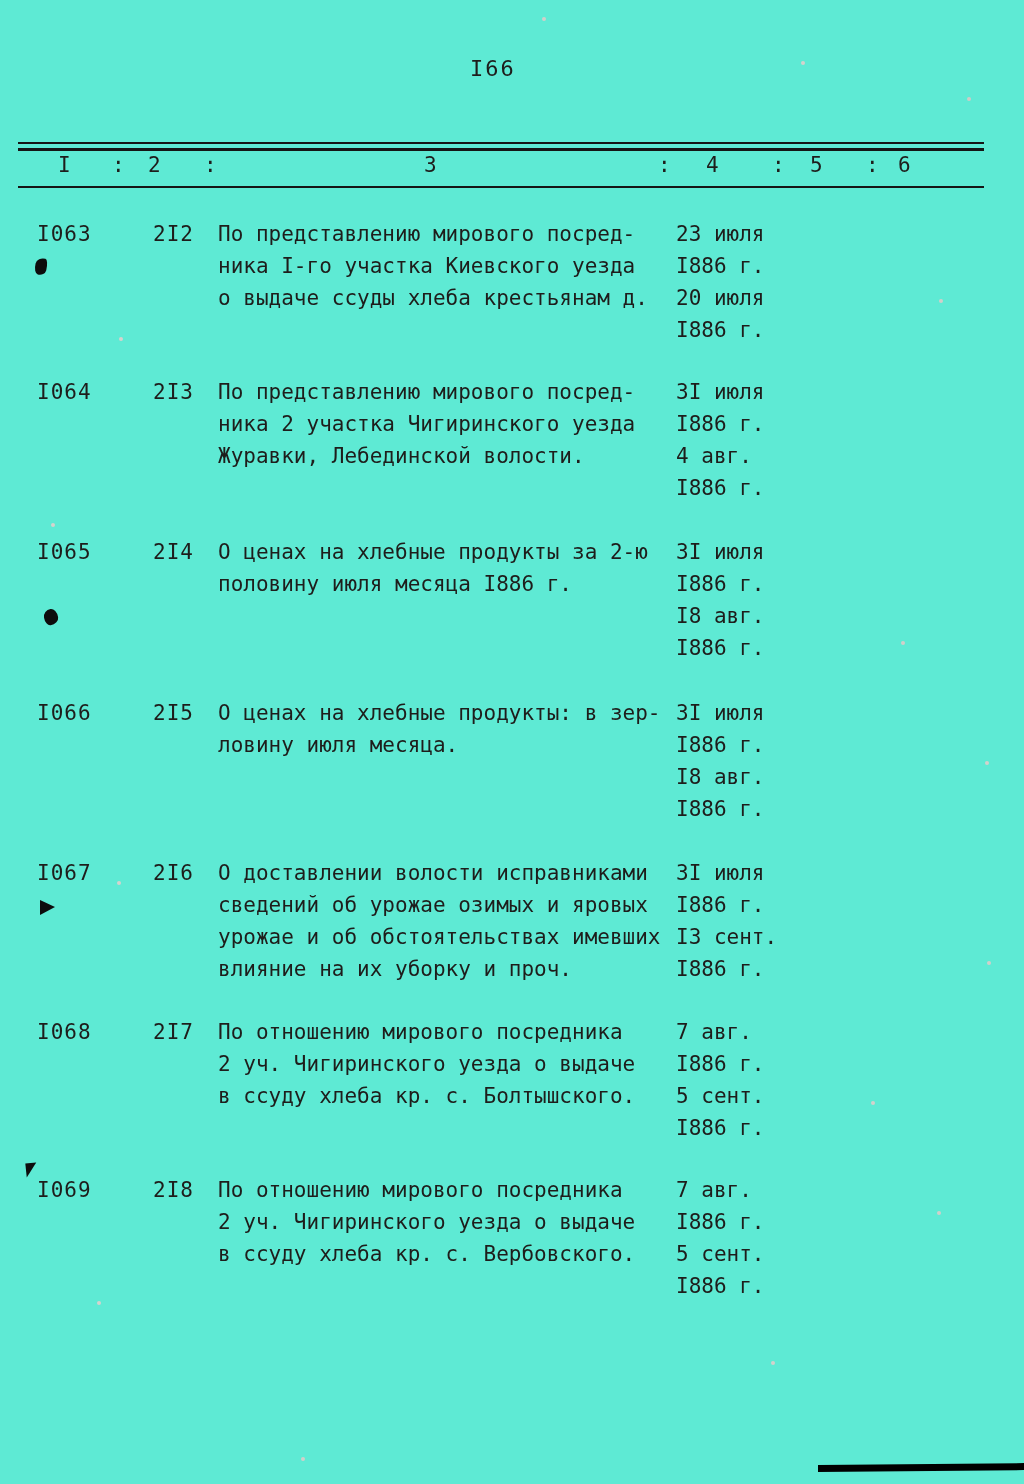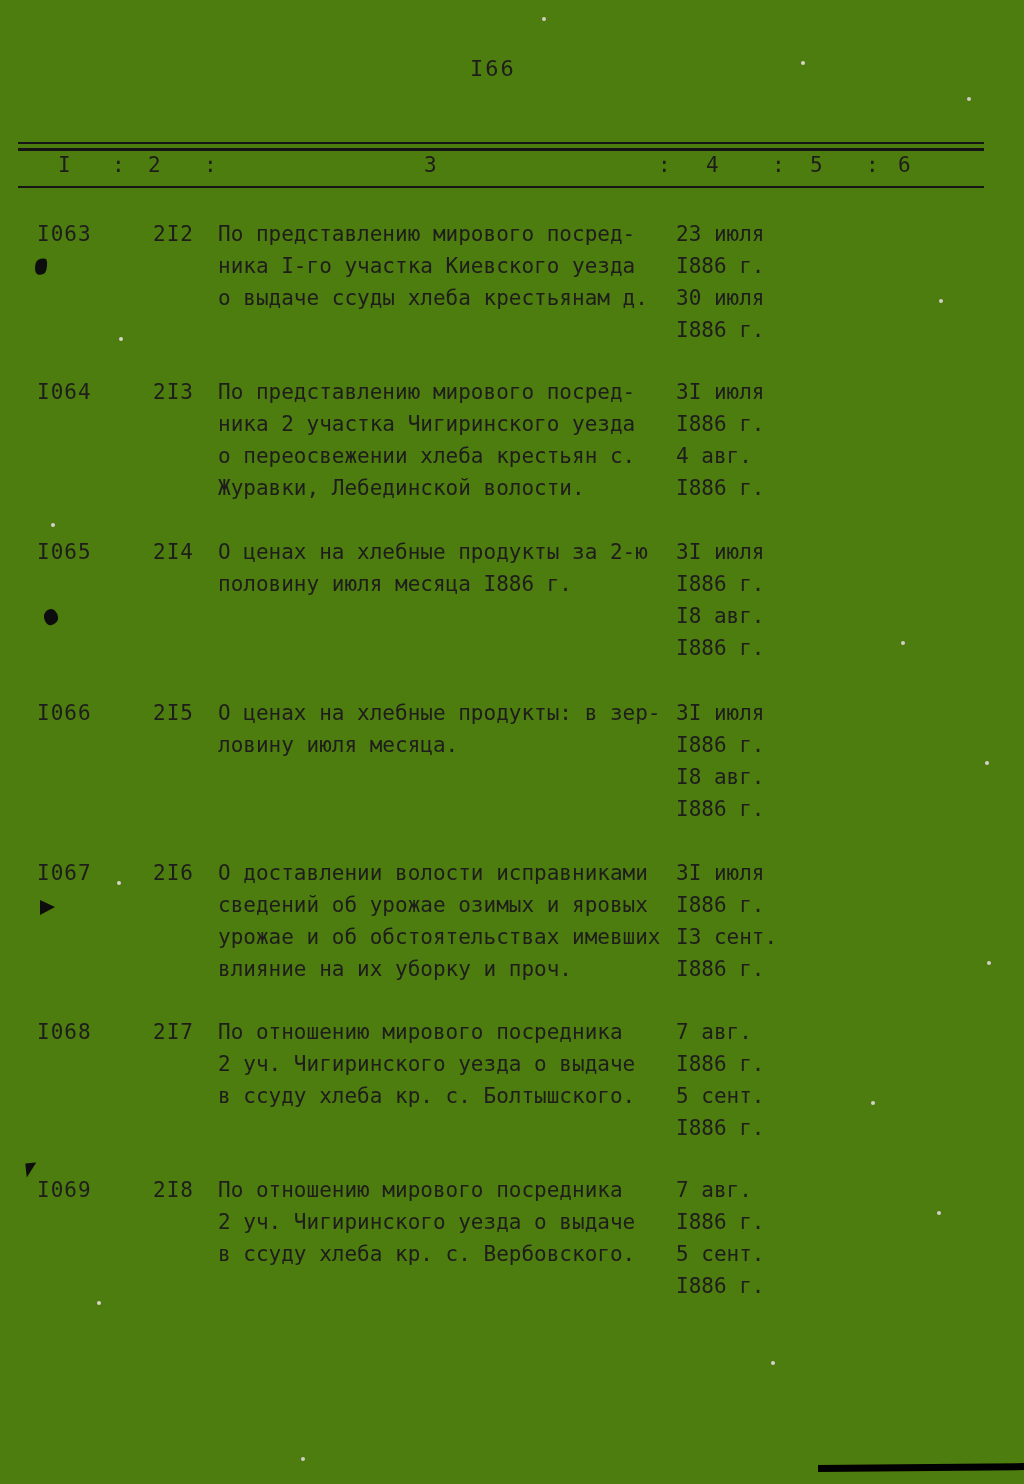--- a/index.html
+++ b/index.html
@@ -1,20 +1,20 @@
 <!DOCTYPE html>
 <html><head>
 <meta charset="utf-8">
 <style>
   html,body{margin:0;padding:0;background:#e9e7e3;}
   .page{
     position:relative;
     width:1024px;height:1484px;
     margin:0 auto;
-    background:#4d7c0f;
+    background:#5eead4;
     overflow:hidden;
     font-family:"DejaVu Sans Mono","Liberation Mono",monospace;
     color:#1e1d1b;
   }
   .page-number{
     position:absolute;top:56px;left:470px;
     font-size:22px;letter-spacing:2px;
   }
   .rule{position:absolute;background:#151515;}
   .rule-top-thin{left:18px;top:142px;width:966px;height:2px;}
@@ -82,32 +82,31 @@
     <div class="c1">I063</div>
     <div class="c2">2I2</div>
     <div class="c3">
       <div class="line">По представлению мирового посред-</div>
       <div class="line">ника I-го участка Киевского уезда</div>
       <div class="line">о выдаче ссуды хлеба крестьянам д.</div>
     </div>
     <div class="c4">
       <div class="line">23 июля</div>
       <div class="line">I886 г.</div>
-      <div class="line">30 июля</div>
+      <div class="line">20 июля</div>
       <div class="line">I886 г.</div>
     </div>
   </div>
 
   <div class="row" style="top:376px">
     <div class="c1">I064</div>
     <div class="c2">2I3</div>
     <div class="c3">
       <div class="line">По представлению мирового посред-</div>
       <div class="line">ника 2 участка Чигиринского уезда</div>
-      <div class="line">о переосвежении хлеба крестьян с.</div>
       <div class="line">Журавки, Лебединской волости.</div>
     </div>
     <div class="c4">
       <div class="line">3I июля</div>
       <div class="line">I886 г.</div>
       <div class="line">4 авг.</div>
       <div class="line">I886 г.</div>
     </div>
   </div>
 

